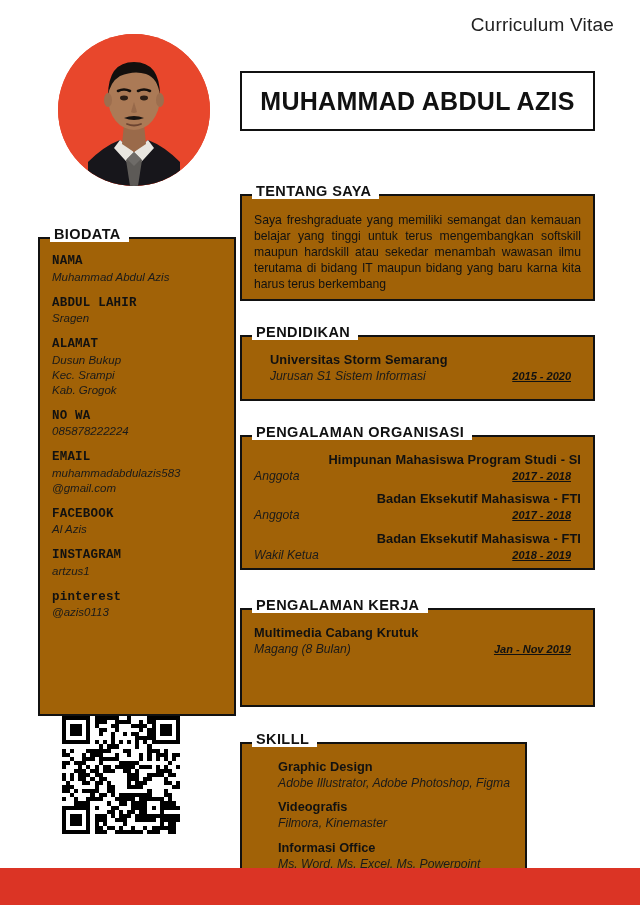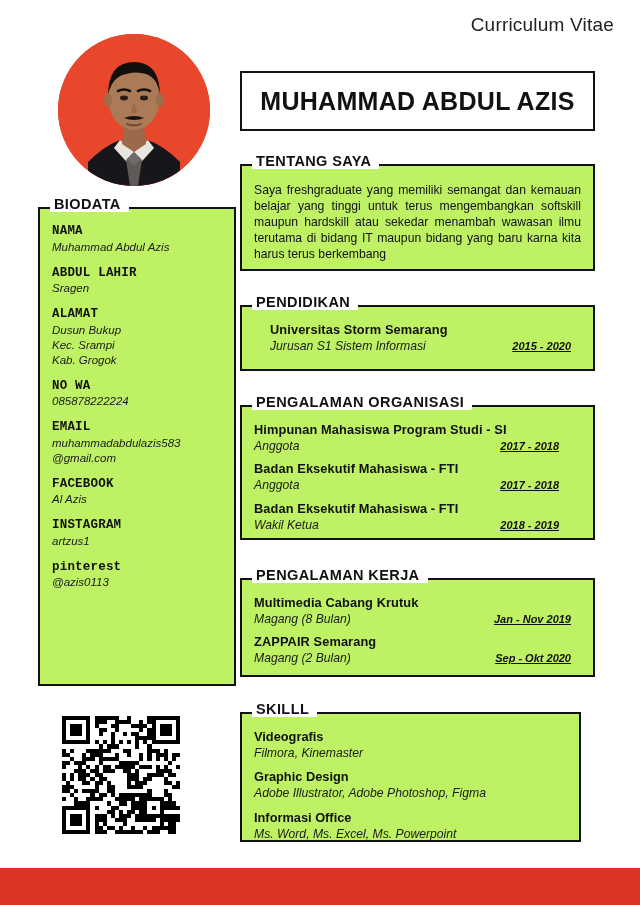--- a/index.html
+++ b/index.html
@@ -37,21 +37,22 @@
     overflow: hidden;
     background: #e8472c;
   }
   .photo-svg { display: block; width: 100%; height: 100%; }
 
   
   .section {
     position: absolute;
     border: 2.5px solid #111;
     box-sizing: border-box;
-    background: #bef264;
+    background: #a16207;
+    margin-top: 30px;
   }
   .section > .sec-title {
     position: absolute;
     top: -12px;
     left: 10px;
     background: #fff;
     padding: 0 8px 0 4px;
     font-size: 14.5px;
     font-weight: bold;
     letter-spacing: 0.4px;
@@ -153,26 +154,26 @@
     white-space: nowrap;
     color: #111;
     padding-right: 10px;
     text-decoration: underline;
   }
 
   #education { left: 240px; top: 305px; width: 355px; height: 66px; }
   #education .sec-body { padding: 15px 12px 6px 28px; }
 
   #organization { left: 240px; top: 405px; width: 355px; height: 135px; }
-  #organization .sec-body { padding: 15px 24px 6px 12px; }
+  #organization .sec-body { padding: 15px 12px 6px 12px; text-align: right; }
 
   #work { left: 240px; top: 578px; width: 355px; height: 99px; }
   #work .sec-body { padding: 15px 12px 6px 12px; }
 
-  #skills { left: 240px; top: 712px; width: 341px; height: 130px; }
+  #skills { left: 240px; top: 712px; width: 287px; height: 130px; padding-left: 24px; }
   #skills .sec-body { padding: 15px 12px 6px 12px; }
   .skill-item { margin-bottom: 8px; }
   .skill-item:last-child { margin-bottom: 0; }
   .skill-name {
     font-size: 12.8px;
     font-weight: bold;
     line-height: 1.3;
     color: #111;
   }
   .skill-tools {
@@ -333,40 +334,33 @@
 <div class="section" id="work">
   <div class="sec-title">PENGALAMAN KERJA</div>
   <div class="sec-body">
       <div class="entry">
         <div class="entry-title">Multimedia Cabang Krutuk</div>
         <div class="entry-row">
           <div class="entry-sub">Magang (8 Bulan)</div>
           <div class="entry-date">Jan - Nov 2019</div>
         </div>
       </div>
-      <div class="entry">
-        <div class="entry-title">ZAPPAIR Semarang</div>
-        <div class="entry-row">
-          <div class="entry-sub">Magang (2 Bulan)</div>
-          <div class="entry-date">Sep - Okt 2020</div>
-        </div>
-      </div>
     </div>
 </div>
 
 <div class="section" id="skills">
   <div class="sec-title">SKILLL</div>
   <div class="sec-body">
+      <div class="skill-item">
+        <div class="skill-name">Graphic Design</div>
+        <div class="skill-tools">Adobe Illustrator, Adobe Photoshop, Figma</div>
+      </div>
       <div class="skill-item">
         <div class="skill-name">Videografis</div>
         <div class="skill-tools">Filmora, Kinemaster</div>
-      </div>
-      <div class="skill-item">
-        <div class="skill-name">Graphic Design</div>
-        <div class="skill-tools">Adobe Illustrator, Adobe Photoshop, Figma</div>
       </div>
       <div class="skill-item">
         <div class="skill-name">Informasi Office</div>
         <div class="skill-tools">Ms. Word, Ms. Excel, Ms. Powerpoint</div>
       </div>
     </div>
 </div>
 
 <div class="qr-wrap">
   <svg id="qr-svg" viewBox="0 0 29 29" shape-rendering="crispEdges">

